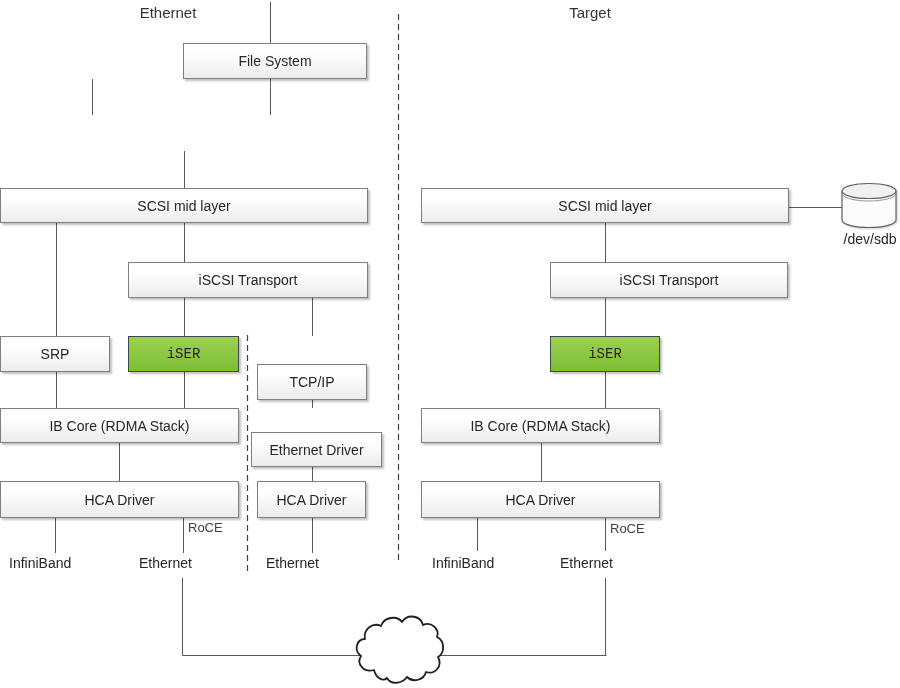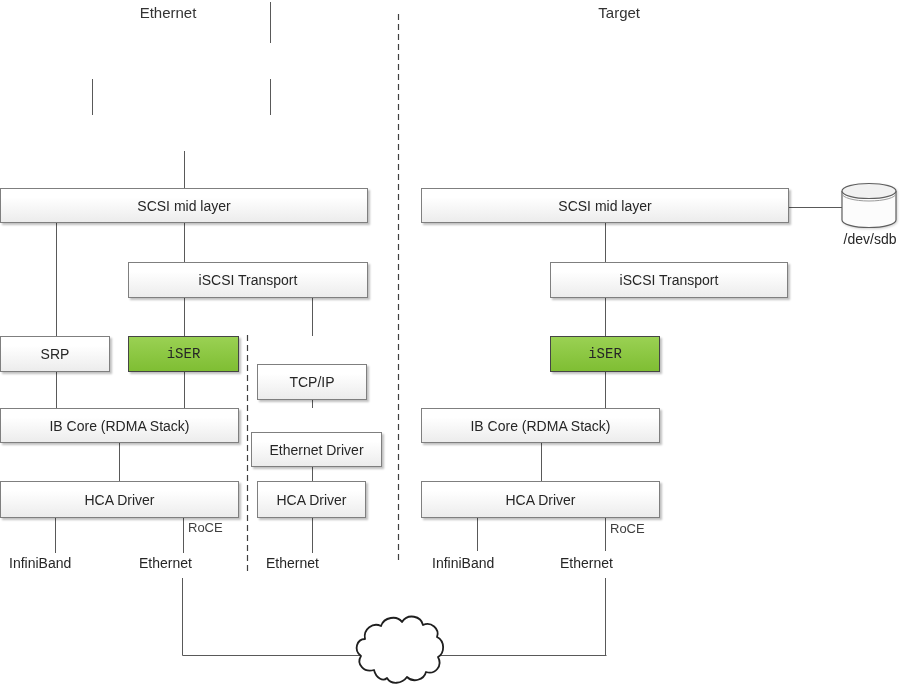--- a/index.html
+++ b/index.html
@@ -75,24 +75,27 @@
       <path d="M842,191 v29 a27,7.5 0 0 0 54,0 v-29" fill="#fcfcfc" stroke="#5f5f5f" stroke-width="1.2"></path>
       <ellipse cx="869" cy="191" rx="27" ry="7.5" fill="#f1f1f1" stroke="#5f5f5f" stroke-width="1.2"></ellipse>
       <path d="M842,193.5 a27,7.5 0 0 0 54,0" fill="none" stroke="#9a9a9a" stroke-width="1"></path>
     </g>
     <path transform="translate(356,610)" d="M 18,60 C 8,63 0,54 5,46 C -3,40 1,29 9,29 C 7,19 17,12 25,16 C 28,7 41,5 46,12 C 52,3 65,6 67,15 C 75,11 84,19 81,27 C 89,31 89,43 82,47 C 87,56 79,65 70,62 C 68,70 57,73 51,67 C 46,74 35,75 31,68 C 27,72 20,68 18,60 Z" fill="#ffffff" stroke="#1f1f1f" stroke-width="1.8" stroke-linejoin="round"></path>
   </svg>
 
   <div class="heading" style="left:118px;top:4px;">
     <span>Ethernet</span>
   </div>
-  <div class="heading" style="left:540px;top:4px;text-align:right;">
+  <div class="heading" style="left:540px;top:4px;">
     <span>Target</span>
   </div>
 
+  <div class="box" style="left:183px;top:43px;width:184px;height:36px;">
+    <span>File System</span>
+  </div>
   <div class="box" style="left:0px;top:188px;width:368px;height:35px;">
     <span>SCSI mid layer</span>
   </div>
   <div class="box" style="left:128px;top:262px;width:240px;height:36px;">
     <span>iSCSI Transport</span>
   </div>
   <div class="box" style="left:0px;top:336px;width:110px;height:36px;">
     <span>SRP</span>
   </div>
   <div class="box green" style="left:128px;top:336px;width:111px;height:36px;">

